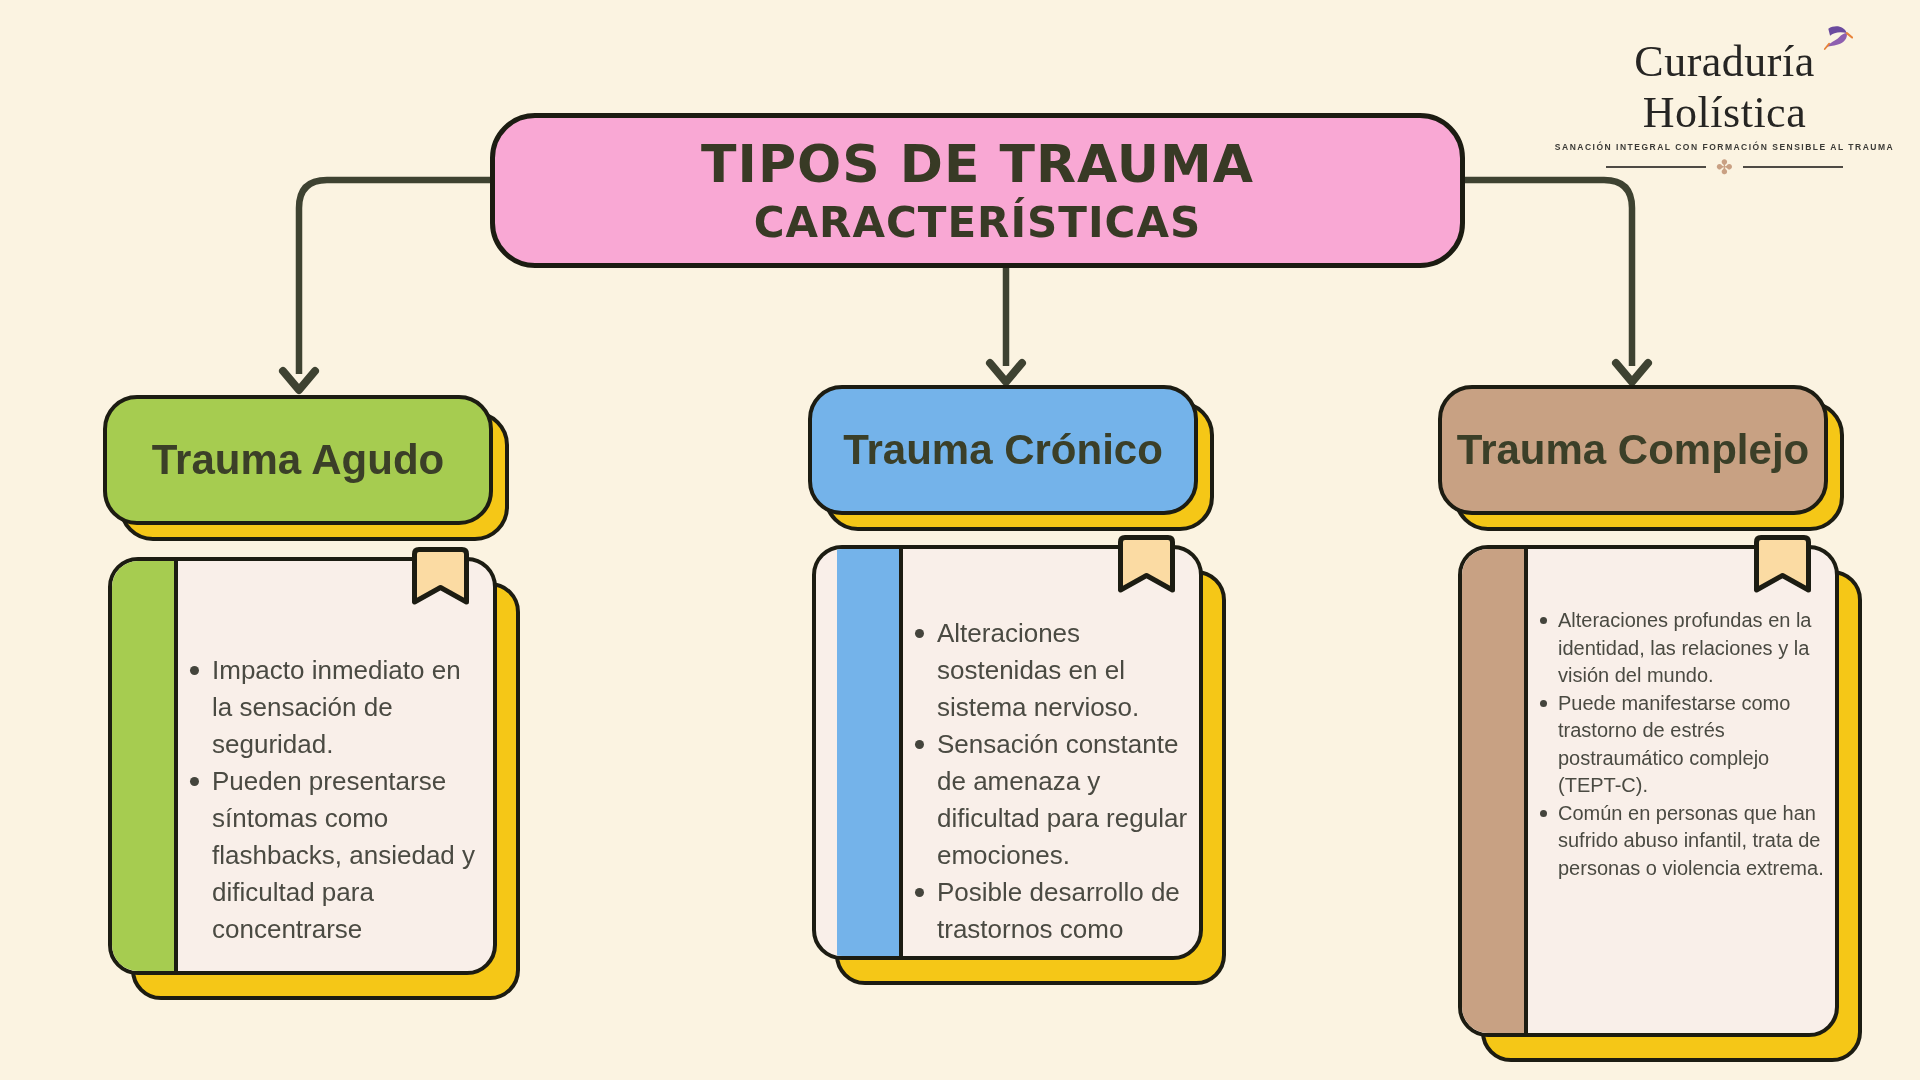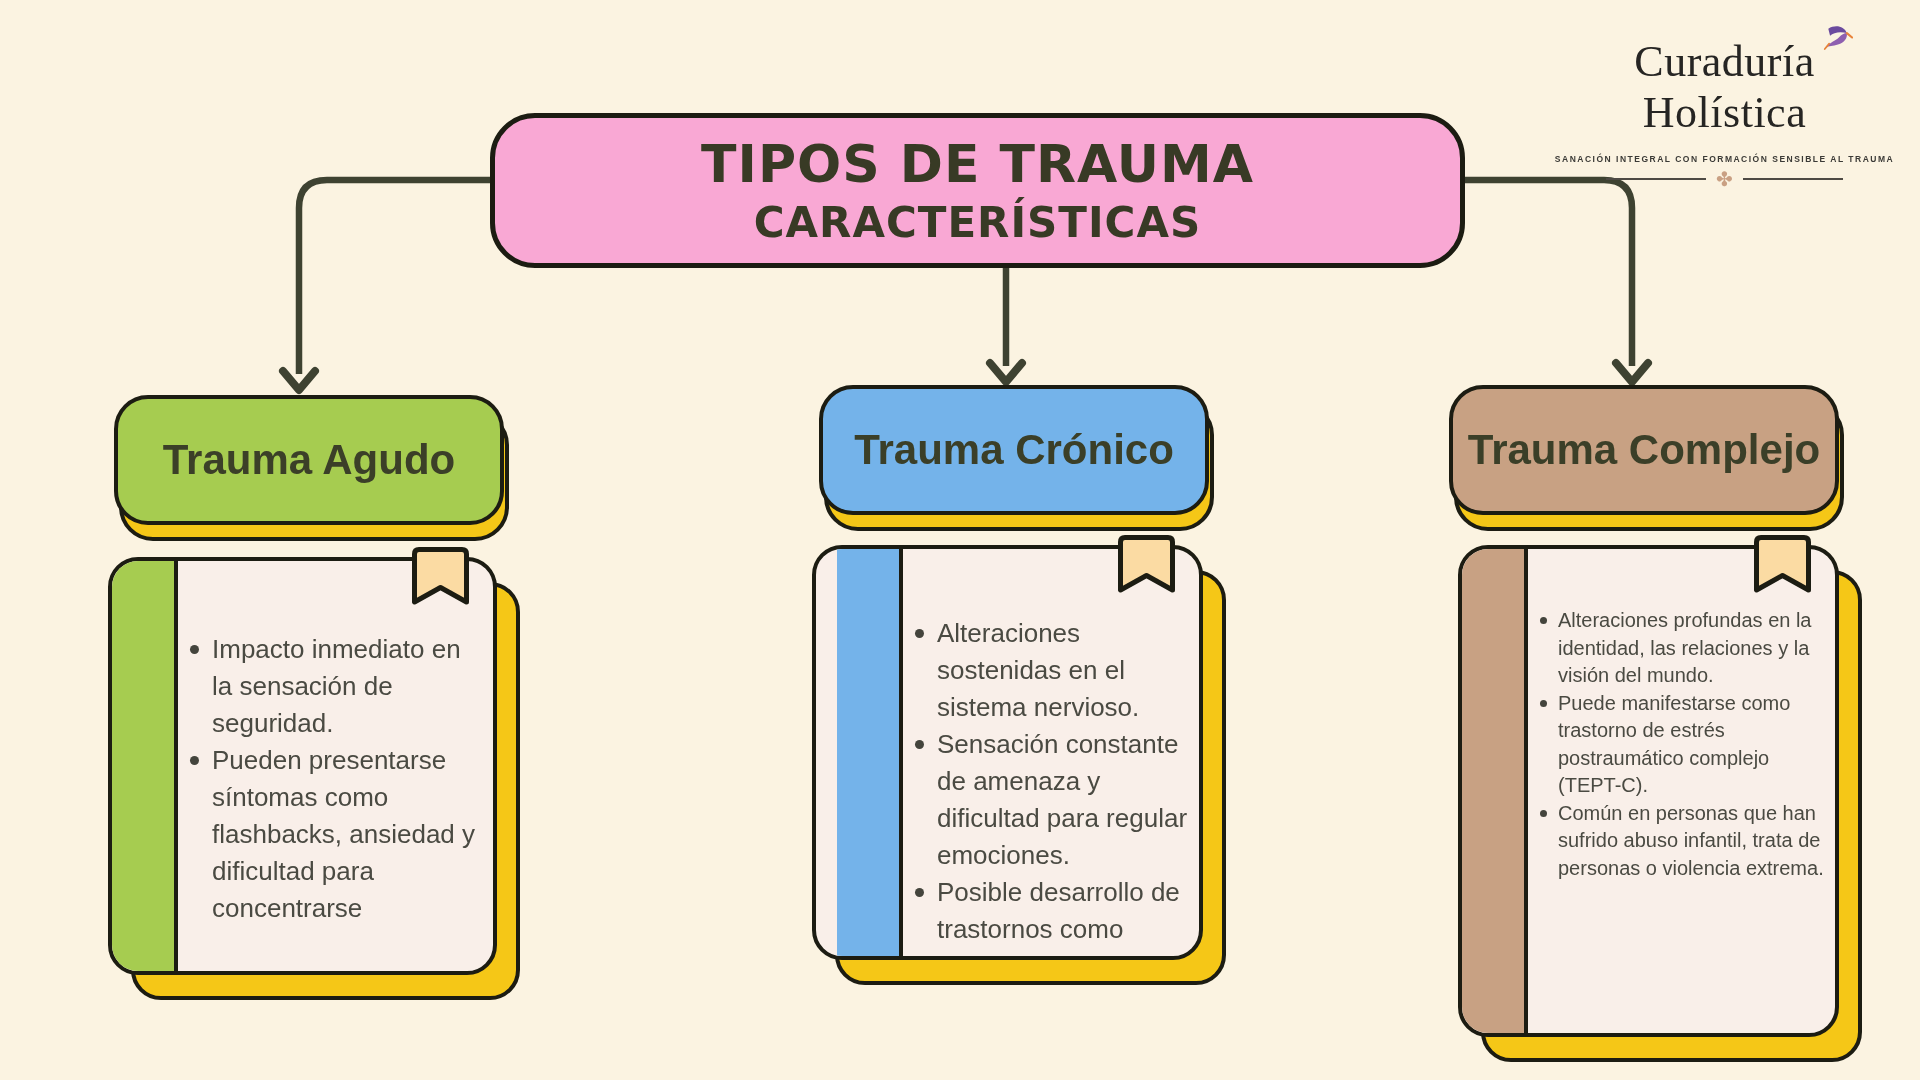--- a/index.html
+++ b/index.html
@@ -10,40 +10,40 @@
     --outline:#1C1C12;
   }
   
   .connectors{position:absolute;left:0;top:0;width:1920px;height:1080px;z-index:1;}
 
   
   .logo{position:absolute;left:1552px;top:36px;width:345px;text-align:center;z-index:2;}
   .logo-name-row{position:relative;display:block;}
   .logo-name{font-family:"Liberation Serif",serif;font-size:44px;color:#262523;letter-spacing:0.5px;}
   .hummingbird{position:absolute;right:44px;top:-12px;}
-  .logo-tagline{font-size:8.5px;font-weight:bold;letter-spacing:1.5px;color:#3B3A36;margin-top:16px;white-space:nowrap;}
+  .logo-tagline{font-size:8.5px;font-weight:bold;letter-spacing:1.5px;color:#3B3A36;margin-top:4px;white-space:nowrap;}
   .logo-divider{display:flex;align-items:center;justify-content:center;gap:10px;margin-top:5px;}
   .divider-line{width:100px;height:2.5px;background:#4E4A44;}
   .ornament{font-size:20px;line-height:1;}
 
   
   .title-box{
     position:absolute;left:490px;top:113px;width:975px;height:155px;box-sizing:border-box;
     border:5px solid var(--outline);border-radius:45px;
     display:flex;flex-direction:column;align-items:center;justify-content:center;gap:12px;
     z-index:3;
   }
   .title-line1{font-family:"DejaVu Sans",sans-serif;font-weight:bold;font-size:52px;line-height:1;letter-spacing:1px;}
   .title-line2{font-family:"DejaVu Sans",sans-serif;font-weight:bold;font-size:42px;line-height:1;letter-spacing:1px;}
 
   
   .header-wrap{position:absolute;width:390px;height:130px;z-index:3;}
   .header-shadow,.header-front{position:absolute;box-sizing:border-box;border:4px solid var(--outline);border-radius:34px;}
   .header-shadow{left:16px;top:16px;width:100%;height:100%;}
-  .header-front{left:0;top:0;width:100%;height:100%;display:flex;align-items:center;justify-content:center;margin-left:11px;}
+  .header-front{left:0;top:0;width:100%;height:100%;display:flex;align-items:center;justify-content:center;}
   .header-label{font-size:42px;font-weight:bold;}
   .hw-agudo{left:103px;top:395px;}
   .hw-cronico{left:808px;top:385px;}
   .hw-complejo{left:1438px;top:385px;}
 
   
   .card-wrap{position:absolute;z-index:2;}
   .cw-agudo{left:108px;top:557px;width:389px;height:418px;}
   .cw-cronico{left:812px;top:545px;width:391px;height:415px;}
   .cw-complejo{left:1458px;top:545px;width:381px;height:492px;}
@@ -54,21 +54,21 @@
   .card-body{flex:1;min-width:0;}
   .bookmark{position:absolute;top:-10px;right:28px;z-index:4;}
 
   .bullets{list-style:none;margin:0;color:#4A4A42;}
   .bullets li{position:relative;}
   .bullets li::before{content:"";position:absolute;border-radius:50%;background:#44443C;}
   .size-a .bullets{font-size:26px;line-height:37px;padding:70px 6px 0 34px;}
   .size-a .bullets li::before{width:9px;height:9px;left:-22px;top:14px;}
   .size-b .bullets{font-size:20px;line-height:27.5px;padding:58px 8px 0 30px;}
   .size-b .bullets li::before{width:7px;height:7px;left:-18px;top:10px;}
-  .cw-agudo .bullets{}
+  .cw-agudo .bullets{margin-top:21px;}
   .cw-cronico .bullets{padding-top:66px;}
 </style>
 </head>
 <body>
 
 <div class="canvas" style="background-color: rgb(251, 243, 225);">
 
   <svg class="connectors" viewBox="0 0 1920 1080">
     <g fill="none" stroke="#3E4231">
       <g stroke-width="6.5">

